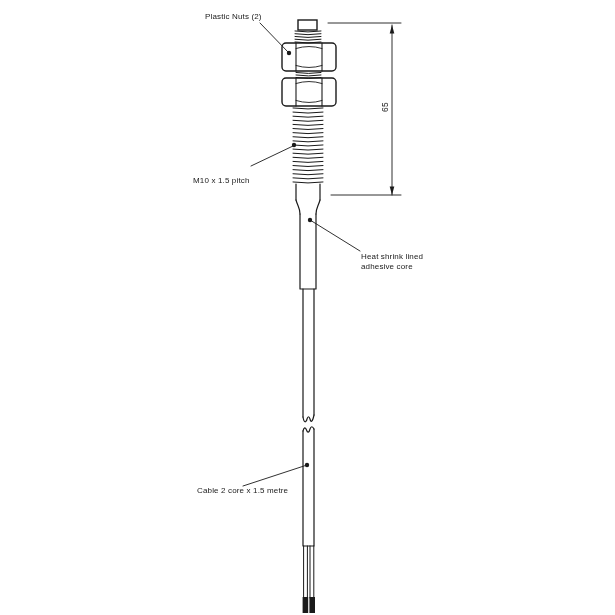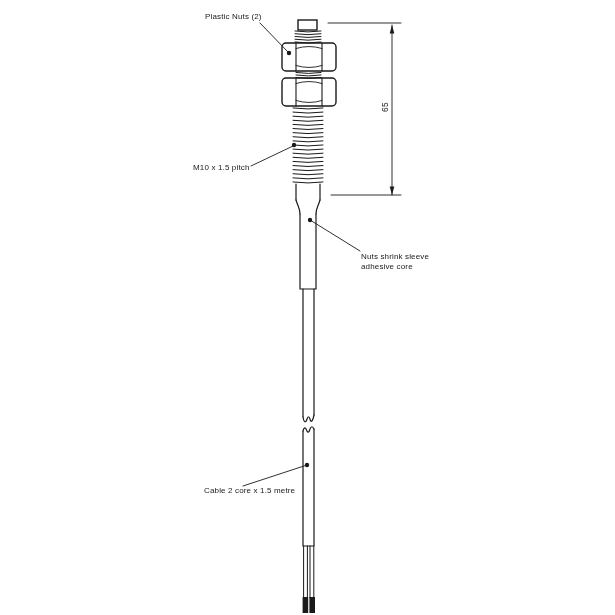--- a/index.html
+++ b/index.html
@@ -14,23 +14,23 @@
   .canvas svg { position:absolute; left:0; top:0; }
   .lbl {
     position: absolute;
     font-size: 8px;
     line-height: 10px;
     letter-spacing: 0.15px;
     color: var(--line);
     white-space: nowrap;
   }
   .lbl-plastic-nuts { left:205px; top:12px; }
-  .lbl-m10          { left:193px; top:163px; }
+  .lbl-m10          { left:193px; top:176px; }
   .lbl-heatshrink   { left:361px; top:252px; }
-  .lbl-cable        { left:204px; top:486px; }
+  .lbl-cable        { left:197px; top:486px; }
   .lbl-dim65 {
     left:374px; top:96px; width:22px; height:22px;
     display:flex; align-items:center; justify-content:center;
     transform: rotate(-90deg);
     font-size: 8.5px;
   }
 </style>
 </head>
 <body>
 
@@ -128,19 +128,19 @@
         <circle cx="310" cy="220" r="2.2" fill="#1a1a1a" stroke="none"></circle>
         <path d="M307,465 L243,486"></path>
         <circle cx="307" cy="465" r="2.2" fill="#1a1a1a" stroke="none"></circle>
       </g>
     </g>
   </svg>
 
   <div class="lbl lbl-plastic-nuts">Plastic Nuts (2)</div>
   <div class="lbl lbl-m10">M10 x 1.5 pitch</div>
   <div class="lbl lbl-heatshrink">
-    <div>Nuts shrink sleeve</div>
+    <div>Heat shrink lined</div>
     <div>adhesive core</div>
   </div>
   <div class="lbl lbl-cable">Cable 2 core x 1.5 metre</div>
   <div class="lbl lbl-dim65">65</div>
 
 </div>
 
 </body></html>

